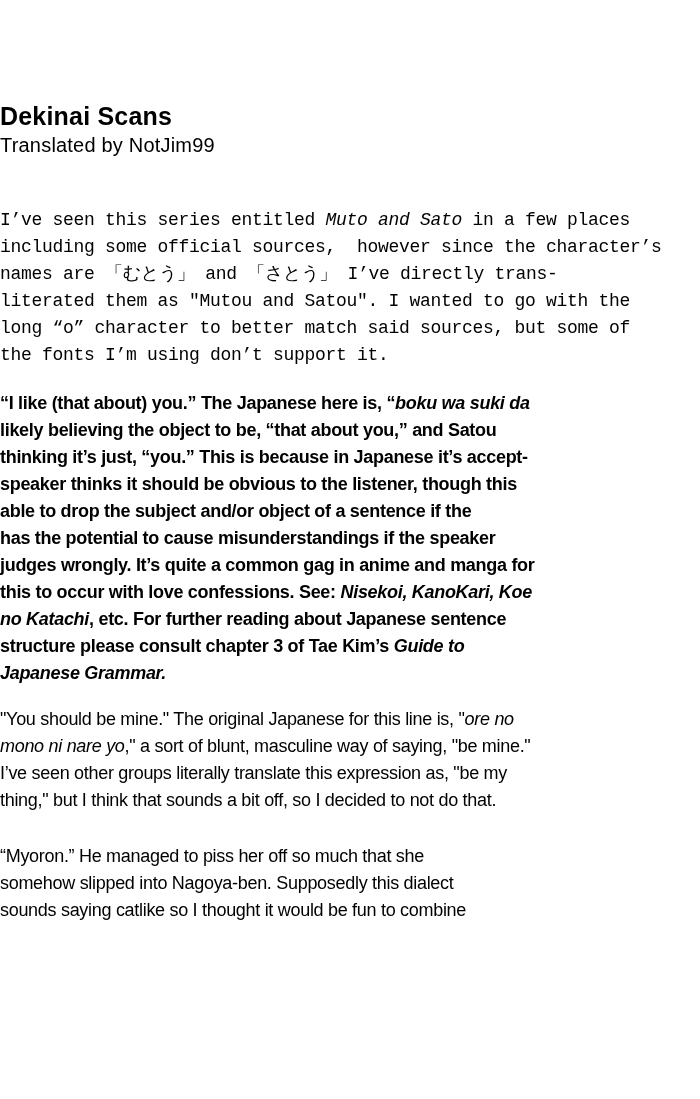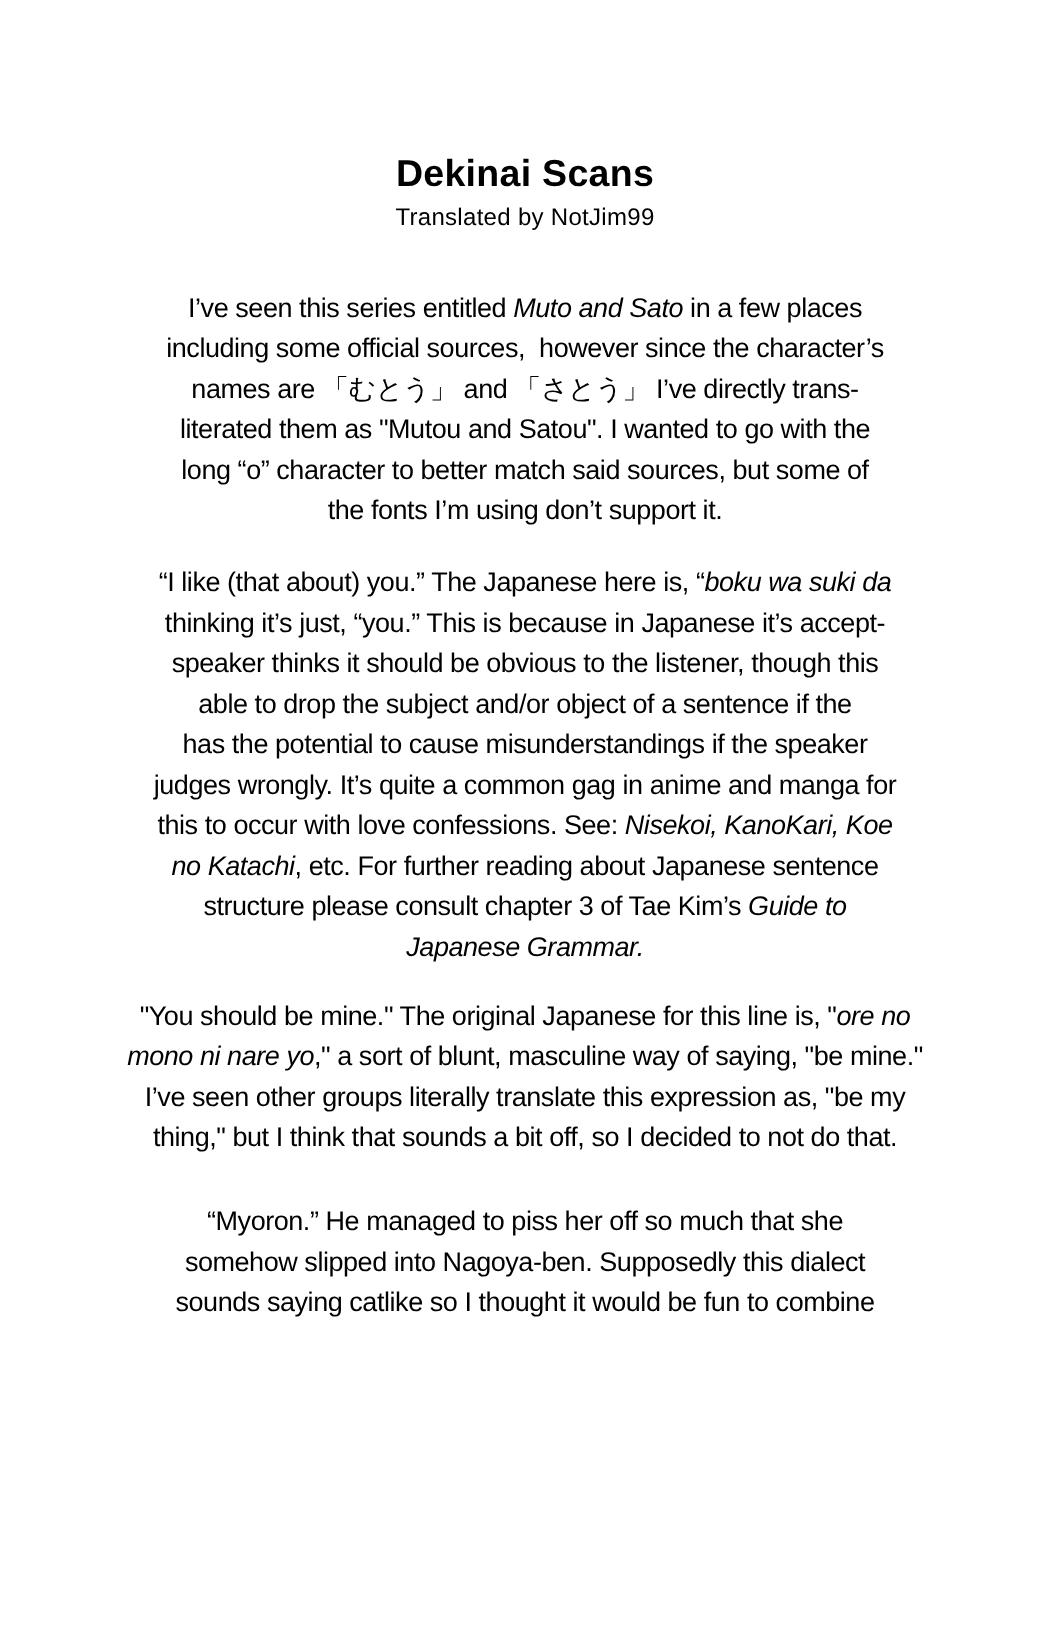--- a/index.html
+++ b/index.html
@@ -8,46 +8,45 @@
     background: #ffffff;
   }
   .page {
     position: relative;
     width: 700px;
     height: 1099px;
     margin: 0 auto;
     background: #ffffff;
     color: #000000;
     font-family: "Liberation Sans", "DejaVu Sans", sans-serif;
-    text-align: center;
     overflow: hidden;
   }
   .title {
     margin: 0;
     padding-top: 101px;
     font-size: 25px;
     font-weight: bold;
     line-height: 31px;
     letter-spacing: 0.2px;
   }
   .subtitle {
-    font-size: 16px;
+    font-size: 20px;
     line-height: 27px;
     letter-spacing: 0.2px;
   }
   .para {
     font-size: 18px;
     line-height: 27px;
     letter-spacing: -0.3px;
   }
   .para .line {
     white-space: pre; 
   }
-  #paragraphs .para:nth-of-type(1) { margin-top: 33px; }
-  #paragraphs .para:nth-of-type(2) { margin-top: 21px; }
+  #paragraphs .para:nth-of-type(1) { margin-top: 48px; font-family: Liberation Mono, monospace; }
+  #paragraphs .para:nth-of-type(2) { margin-top: 21px; font-weight: bold; }
   #paragraphs .para:nth-of-type(3) { margin-top: 19px; }
   #paragraphs .para:nth-of-type(4) { margin-top: 29px; }
   i { font-style: italic; }
 </style>
 </head>
 <body style="background: rgb(255, 255, 255);">
 
 <div class="page" style="background: rgb(255, 255, 255); color: rgb(0, 0, 0);">
   <h1 class="title">Dekinai Scans</h1>
   <div class="subtitle">Translated by NotJim99</div>
@@ -55,20 +54,21 @@
       <div class="para">
         <div class="line"><span>I’ve seen this series entitled </span><i>Muto and Sato</i><span> in a few places</span></div>
         <div class="line"><span>including some official sources,  however since the character’s</span></div>
         <div class="line"><span>names are 「むとう」 and 「さとう」 I’ve directly trans-</span></div>
         <div class="line"><span>literated them as "Mutou and Satou". I wanted to go with the</span></div>
         <div class="line"><span>long “o” character to better match said sources, but some of</span></div>
         <div class="line"><span>the fonts I’m using don’t support it.</span></div>
       </div>
       <div class="para">
         <div class="line"><span>“I like (that about) you.” The Japanese here is, “</span><i>boku wa suki da</i></div>
+        <div class="line"><span>likely believing the object to be, “that about you,” and Satou</span></div>
         <div class="line"><span>thinking it’s just, “you.” This is because in Japanese it’s accept-</span></div>
         <div class="line"><span>speaker thinks it should be obvious to the listener, though this</span></div>
         <div class="line"><span>able to drop the subject and/or object of a sentence if the</span></div>
         <div class="line"><span>has the potential to cause misunderstandings if the speaker</span></div>
         <div class="line"><span>judges wrongly. It’s quite a common gag in anime and manga for</span></div>
         <div class="line"><span>this to occur with love confessions. See: </span><i>Nisekoi, KanoKari, Koe</i></div>
         <div class="line"><i>no Katachi</i><span>, etc. For further reading about Japanese sentence</span></div>
         <div class="line"><span>structure please consult chapter 3 of Tae Kim’s </span><i>Guide to</i></div>
         <div class="line"><i>Japanese Grammar.</i></div>
       </div>

